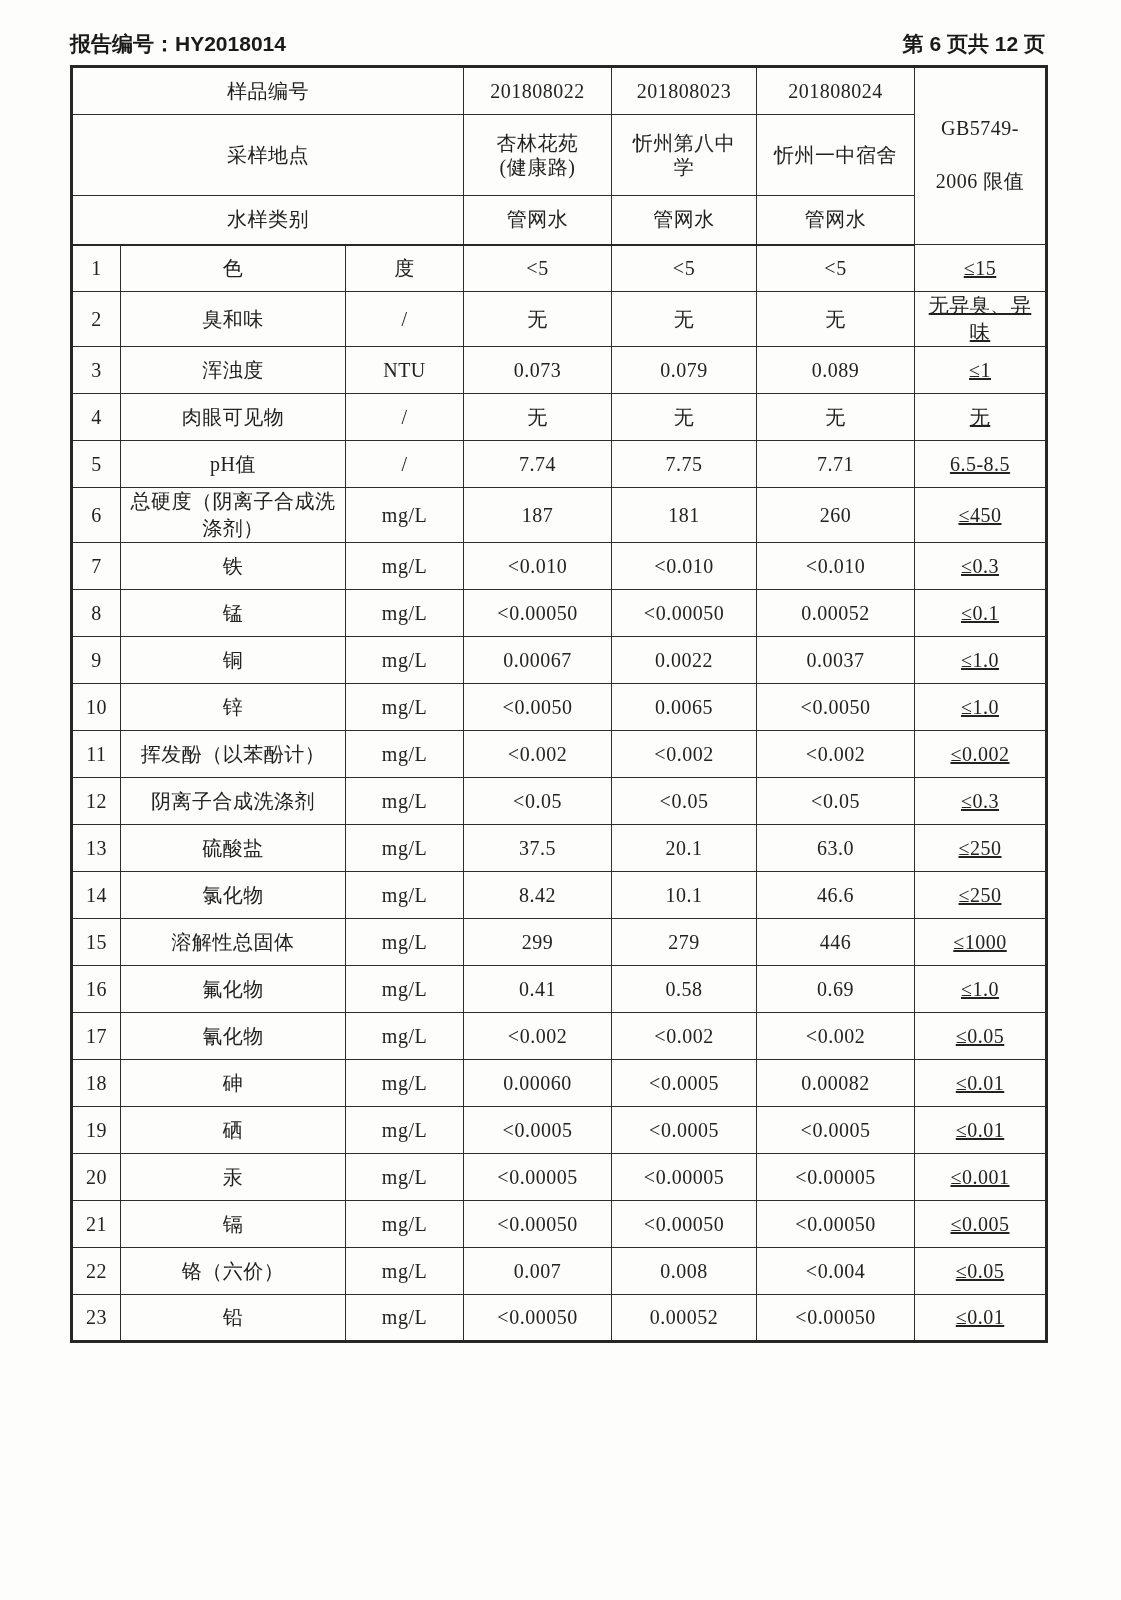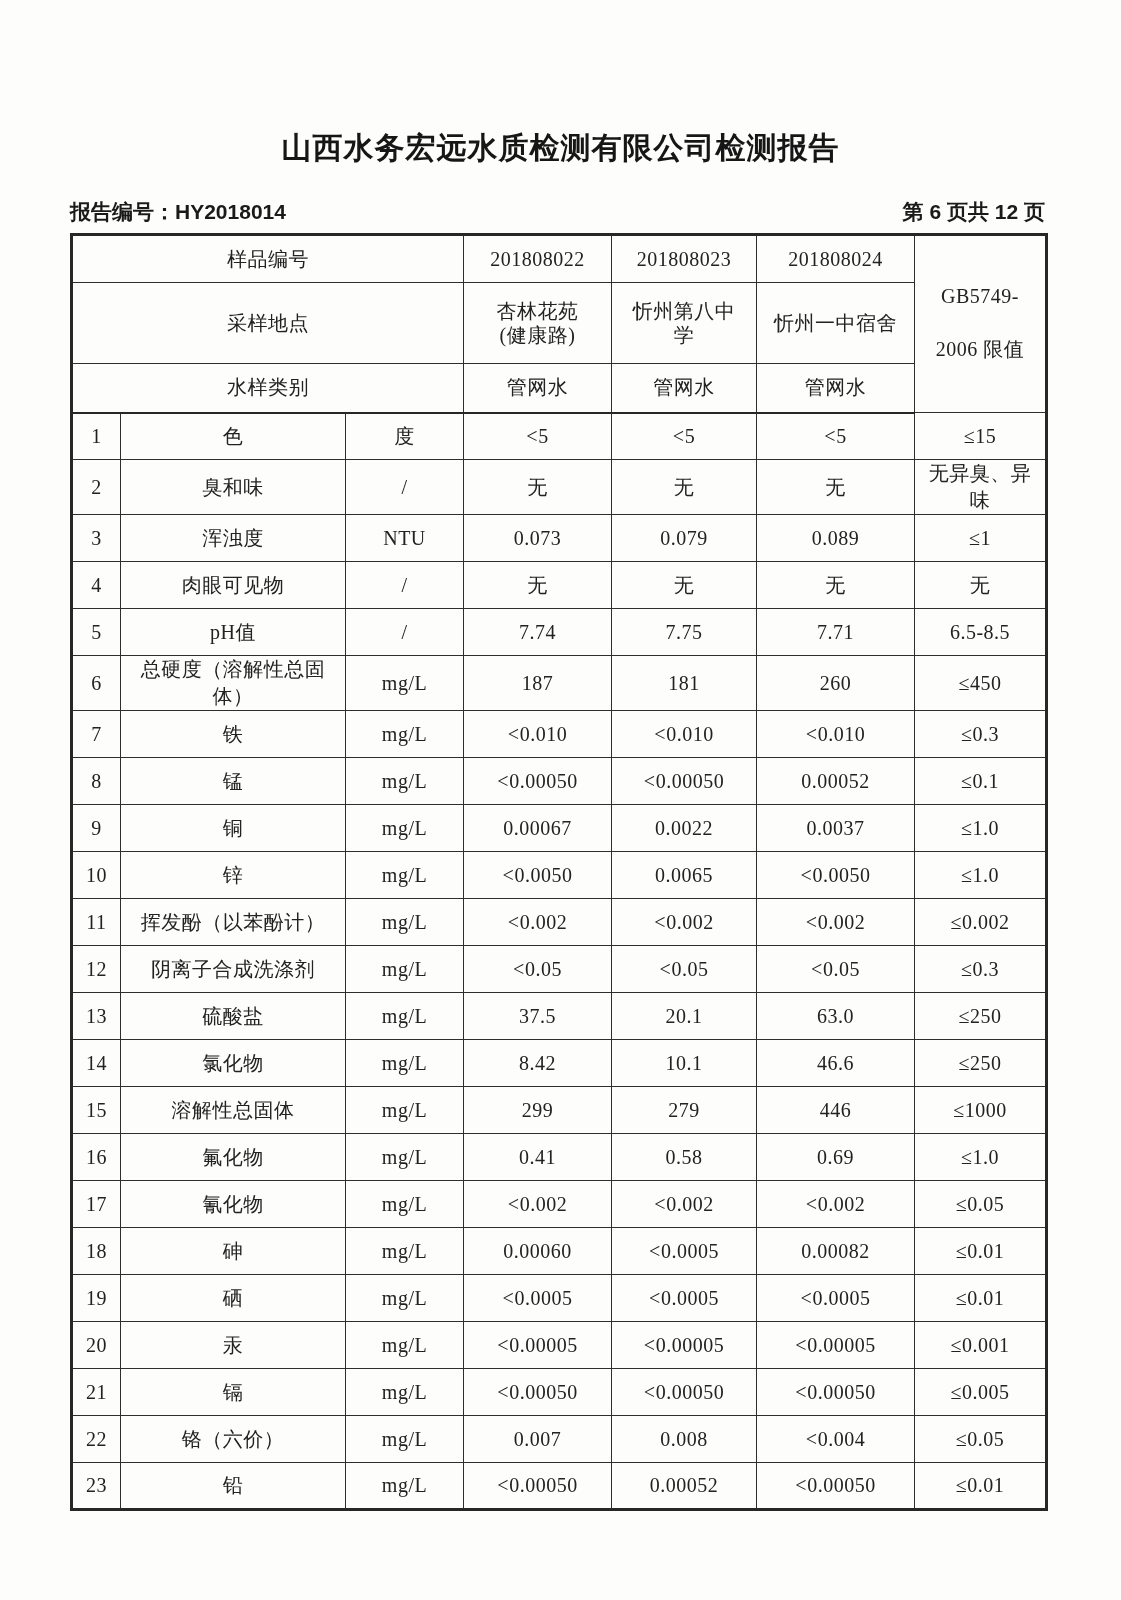--- a/index.html
+++ b/index.html
@@ -62,28 +62,27 @@
   td.h-label { letter-spacing: 6px; }
   td.h-loc { font-size: 19px; line-height: 24px; padding: 2px 4px; }
   .wrap-narrow { max-width: 106px; margin: 16px auto; }
   td.h-std { font-size: 21px; }
   td.h-std .std-line1 { margin-bottom: 28px; }
 
   td.c-no { font-size: 20px; }
   td.c-name { text-align: left; padding-left: 14px; letter-spacing: 2px; }
   td.c-unit { font-size: 20px; letter-spacing: 0; }
   td.c-val { letter-spacing: 0.5px; }
-  td.c-limit { letter-spacing: 0; }
+  td.c-limit { letter-spacing: 0; text-decoration: underline; }
 </style>
 </head>
 <body>
 
 <div class="page">
 
-  <div class="title">山西水务宏远水质检测有限公司检测报告</div>
 
   <div class="meta">
     <span>报告编号：HY2018014</span>
     <span>第 6 页共 12 页</span>
   </div>
 
   <table class="results">
     <colgroup>
       <col style="width:49px">
         <col style="width:225px">
@@ -162,21 +161,21 @@
           <td class="c-no">5</td>
           <td class="c-name">pH值</td>
           <td class="c-unit">/</td>
           <td class="c-val">7.74</td>
           <td class="c-val">7.75</td>
           <td class="c-val">7.71</td>
           <td class="c-limit">6.5-8.5</td>
         </tr>
       <tr>
           <td class="c-no">6</td>
-          <td class="c-name">总硬度（溶解性总固体）</td>
+          <td class="c-name">总硬度（阴离子合成洗涤剂）</td>
           <td class="c-unit">mg/L</td>
           <td class="c-val">187</td>
           <td class="c-val">181</td>
           <td class="c-val">260</td>
           <td class="c-limit">≤450</td>
         </tr>
       <tr>
           <td class="c-no">7</td>
           <td class="c-name">铁</td>
           <td class="c-unit">mg/L</td>

